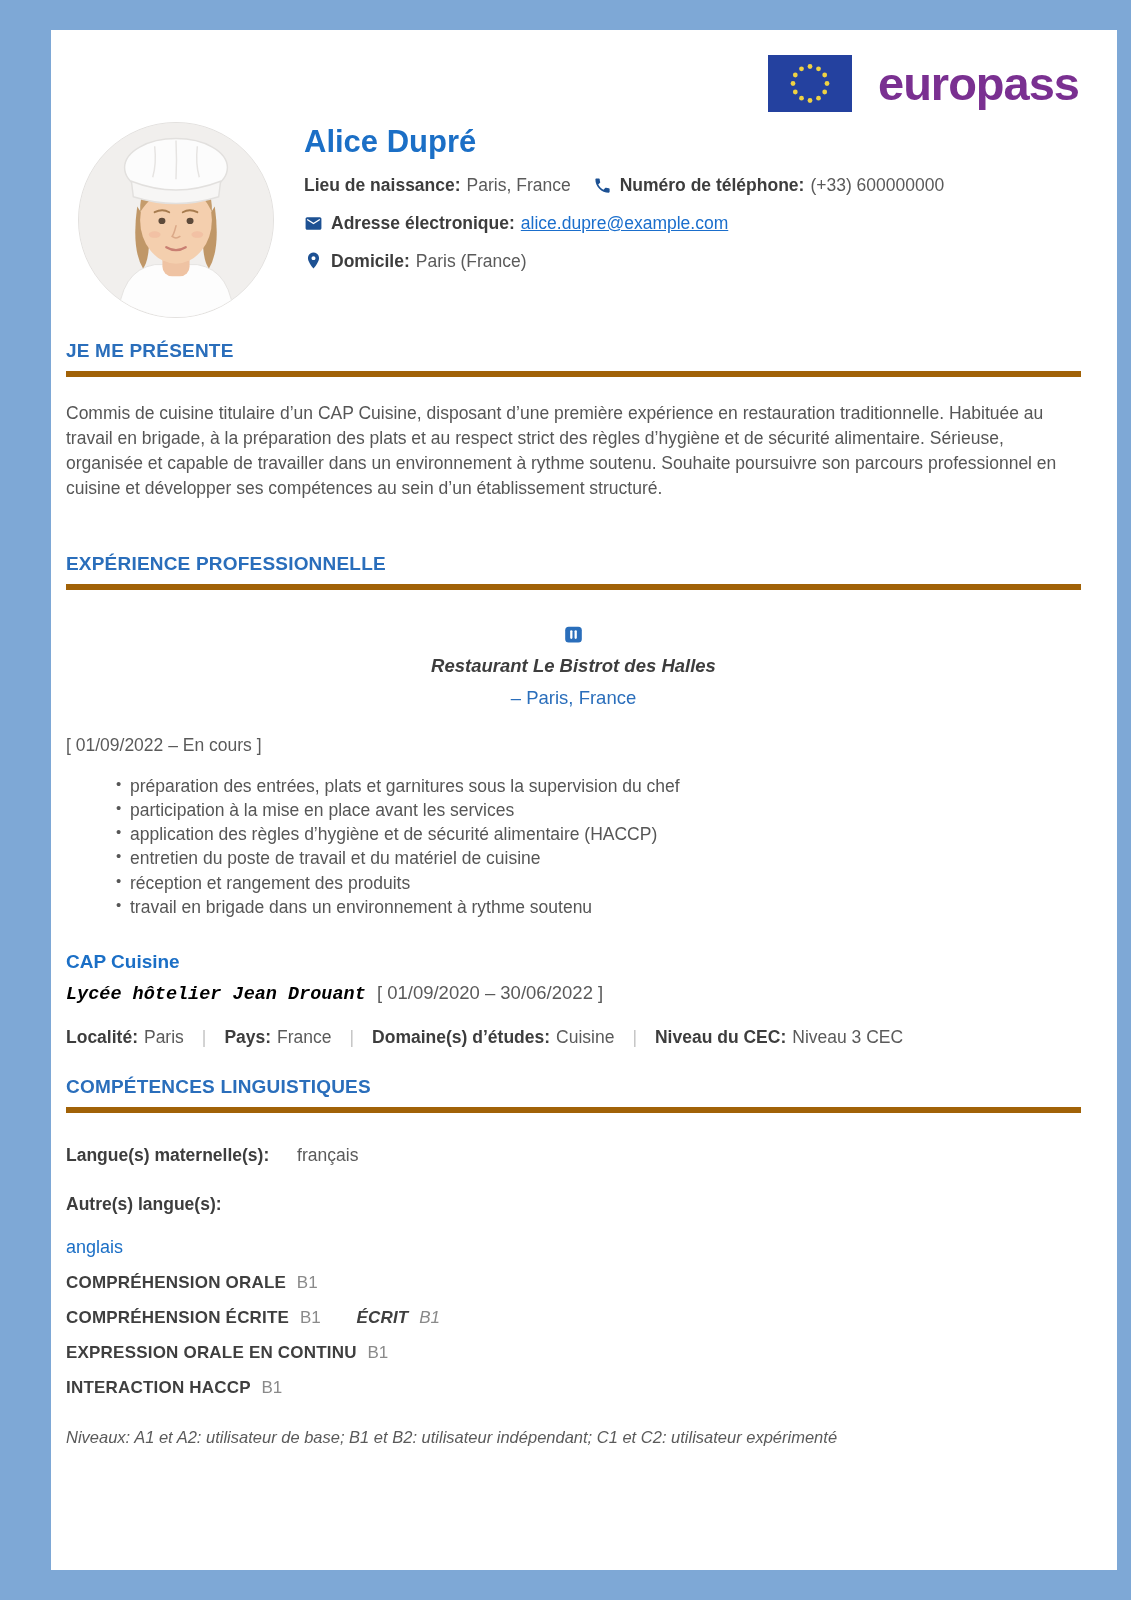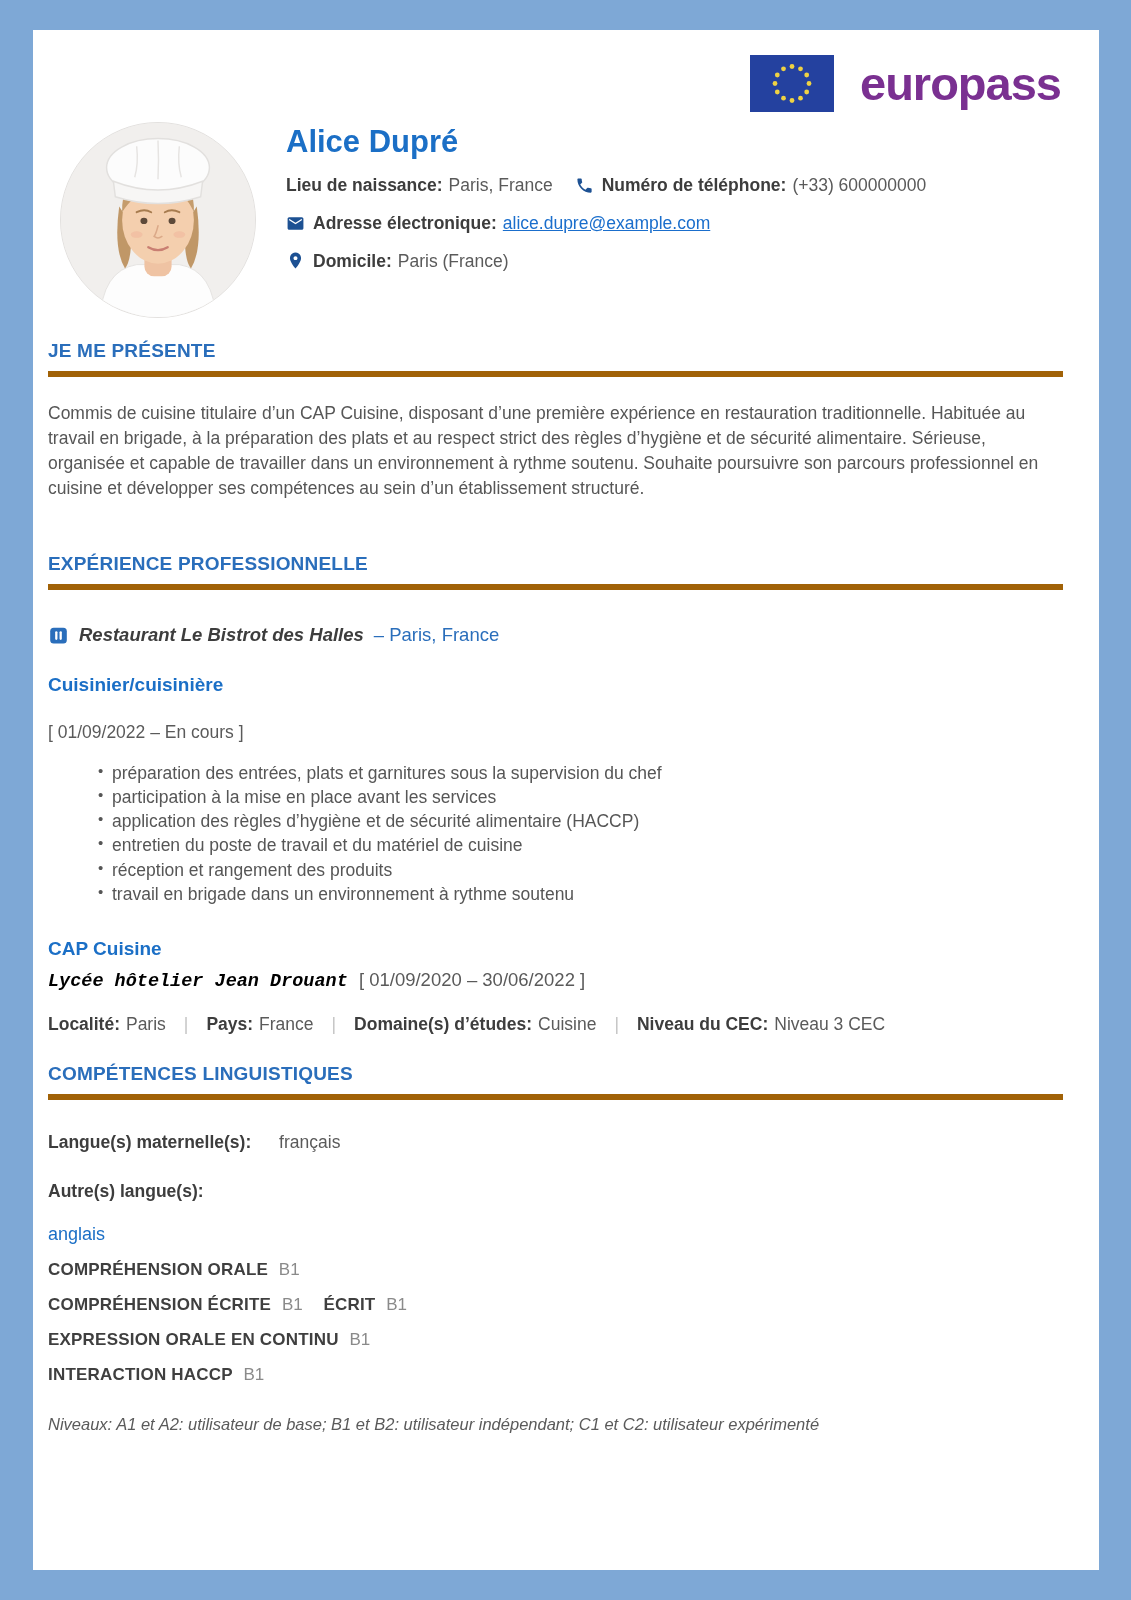--- a/index.html
+++ b/index.html
@@ -5,21 +5,21 @@
   * { margin:0; padding:0; box-sizing:border-box; }
   body { font-family:"Liberation Sans", sans-serif; background:#ffffff; }
 
   .page {
     position:relative;
     width:1131px; height:1600px;
     background:#7EA8D6;
     overflow:hidden;
   }
   .sheet {
-    position:absolute; left:33px; top:30px;
+    position:absolute; left:51px; top:30px;
     width:1066px; height:1540px;
     background:#ffffff;
     padding:22px 36px 0 15px;
     overflow:hidden;
   }
 
   
   .logo-row {
     display:flex; justify-content:flex-end; align-items:center;
     gap:26px; margin-top:3px; margin-right:2px;
@@ -59,21 +59,21 @@
     padding-bottom:9px;
   }
   .about-heading   { margin-top:22px; }
   .about-text {
     margin-top:24px; font-size:17.5px; color:#565656; line-height:1.43;
     padding-right:6px;
   }
 
   .exp-heading { margin-top:52px; }
   .employer-row {
-    margin-top:34px; font-size:18.5px; display:flex; align-items:center; gap:10px;
+    margin-top:34px; font-size:18.5px; display:flex; align-items:center; gap:10px;flex-direction:column;
   }
   .employer-row svg { width:21px; height:21px; }
   .employer-name { font-weight:bold; font-style:italic; color:#3d3d3d; }
   .employer-loc  { color:#2A6EBB; }
   .job-title { margin-top:28px; color:#1B6FC6; font-size:19px; font-weight:bold; }
   .period    { margin-top:26px; color:#5a5a5a; font-size:17.5px; }
   .duty-list { margin-top:18px; list-style:none; padding-left:50px; }
   .duty-list li {
     font-size:17.5px; color:#565656; line-height:1.38; padding-left:14px; position:relative;
   }
@@ -93,21 +93,21 @@
 
   .lang-heading { margin-top:28px; }
   .mother-line { margin-top:32px; font-size:17.5px; }
   .mother-line .lbl, .other-label { font-weight:bold; color:#3d3d3d; }
   .mother-line .val { color:#5a5a5a; margin-left:23px; }
   .other-label { margin-top:28px; font-size:17.5px; }
   .other-language { margin-top:22px; color:#1B6FC6; font-size:18px; font-weight:normal; }
   .skill-row { margin-top:15px; font-size:17px; }
   .skill-row .sk-lbl { font-weight:bold; color:#3f3f3f; letter-spacing:0.2px; }
   .skill-row .sk-lvl { color:#8a8a8a; margin-left:6px; }
-  .skill-row .sk-pair + .sk-pair { margin-left:16px; }
+  .skill-row .sk-pair + .sk-pair { margin-left:31px;font-style:italic; }
   .levels-note {
     margin-top:30px; font-style:italic; font-size:16.5px; color:#5a5a5a;
   }
 </style>
 </head>
 <body>
 
 <div class="page">
   <div class="sheet">
 
@@ -212,21 +212,20 @@
       <h2 class="section-heading exp-heading">EXPÉRIENCE PROFESSIONNELLE</h2>
       <div class="employer-row">
         <svg viewBox="0 0 24 24">
           <rect x="2.5" y="3" width="19" height="18" rx="4" fill="#2A6EBB"></rect>
           <rect x="8.2" y="7" width="2.6" height="10" rx="1.3" fill="#ffffff"></rect>
           <rect x="13.2" y="7" width="2.6" height="10" rx="1.3" fill="#ffffff"></rect>
         </svg>
         <span class="employer-name">Restaurant Le Bistrot des Halles</span>
         <span class="employer-loc">– Paris, France</span>
       </div>
-      <h3 class="job-title">Cuisinier/cuisinière</h3>
       <div class="period">[ 01/09/2022 – En cours ]</div>
       <ul class="duty-list">
         <li>préparation des entrées, plats et garnitures sous la supervision du chef</li>
         <li>participation à la mise en place avant les services</li>
         <li>application des règles d’hygiène et de sécurité alimentaire (HACCP)</li>
         <li>entretien du poste de travail et du matériel de cuisine</li>
         <li>réception et rangement des produits</li>
         <li>travail en brigade dans un environnement à rythme soutenu</li>
       </ul>
     </section>

